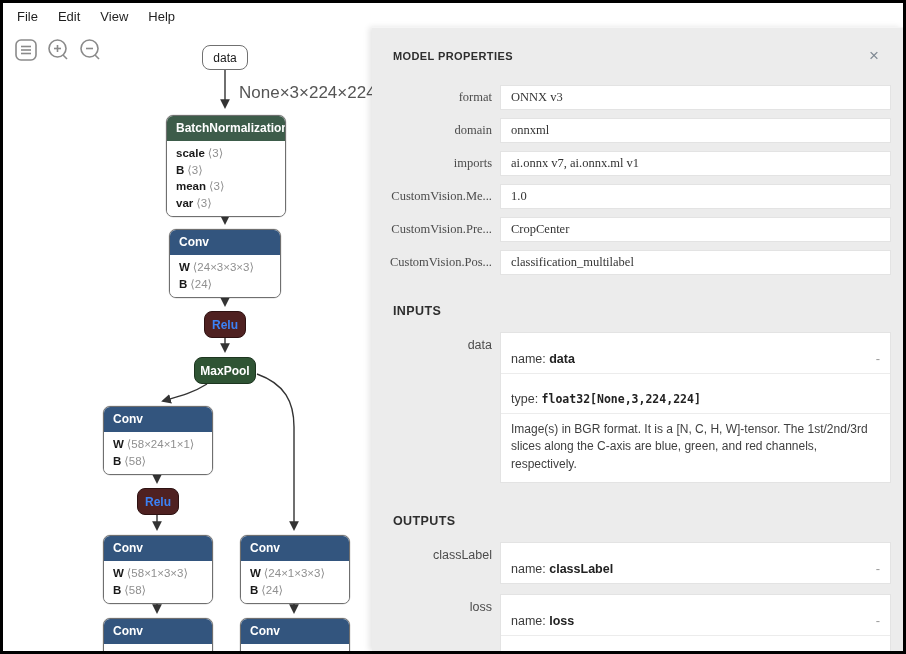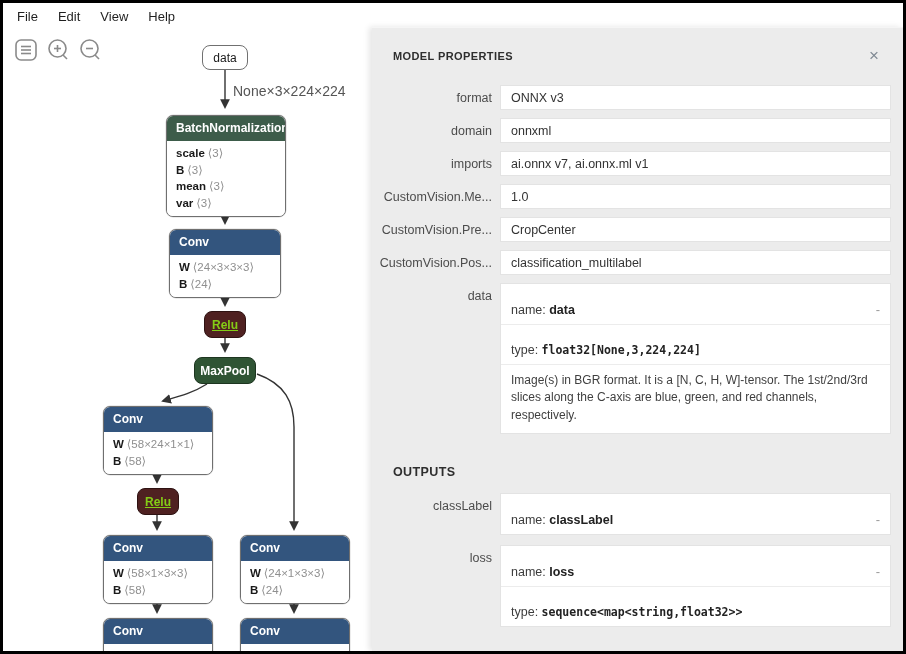--- a/index.html
+++ b/index.html
@@ -20,22 +20,22 @@
     padding:4px 10px; font-size:13px; color:#1f1f1f; cursor:default;
   }
   
   .toolbar { position:absolute; left:10px; top:34px; display:flex; gap:6px; }
   .tool-btn { width:26px; height:26px; display:flex; align-items:center; justify-content:center; }
   .tool-btn svg { display:block; }
   
   .graph { position:absolute; left:0; top:0; width:369px; height:648px; overflow:hidden; background:#fff; }
   .edges { position:absolute; left:0; top:0; }
   .edge-label {
-    position:absolute; left:230px; top:80px;
-    font-size:14px; color:#555;
+    position:absolute; left:236px; top:80px;
+    font-size:17px; color:#555;
   }
   .node {
     position:absolute; background:#fff; border:1px solid #6f6f6f;
     border-radius:7px; overflow:hidden;
     box-shadow:0 0 0 0.5px rgba(0,0,0,.15);
   }
   .node-header {
     color:#fff; font-size:12px; font-weight:bold;
     padding:5px 9px 6px; line-height:14px;
   }
@@ -44,37 +44,37 @@
   .node-body { background:#fff; padding:4px 0 5px; }
   .param { padding:2px 9px; font-size:11.5px; line-height:12.5px; white-space:nowrap; }
   .pname { font-weight:bold; color:#1a1a1a; }
   .pdims { color:#8f8f8f; margin-left:3px; }
   .pill {
     position:absolute; border-radius:8px; border:1px solid #555;
     display:flex; align-items:center; justify-content:center;
     font-size:12px; overflow:hidden;
   }
   .pill-data  { background:#fff; color:#1a1a1a; border:1.5px solid #707070; font-weight:normal; }
-  .pill-relu  { background:var(--relu-fill, #4f2121); color:#84cc16; border-color:#2e1212; font-weight:bold;text-decoration:underline; }
+  .pill-relu  { background:var(--relu-fill, #4f2121); color:#3b82f6; border-color:#2e1212; font-weight:bold; }
   .pill-pool  { background:var(--maxpool-fill, #2f5434); color:#fff; border-color:#1d3520; font-weight:bold; }
   
   .panel {
     position:absolute; left:369px; top:24px; width:531px; height:624px;
     background:var(--panel-bg, #ececec);
     box-shadow:-3px 0 6px rgba(0,0,0,.10);
     border-top:1px solid #f5f5f5;
     overflow:hidden;
   }
   .panel-header {
     display:flex; justify-content:space-between; align-items:center;
     padding:20px 22px 10px 21px;
   }
   .panel-title { font-size:11px; font-weight:bold; color:#2e2e2e; letter-spacing:.4px; }
   .close-btn { font-size:17px; color:#808a94; line-height:16px; padding:0 2px; cursor:default; }
-  .props { margin-top:11px; }
+  .props { margin-top:11px;font-family:Liberation Serif, serif; }
   .prop-row { display:flex; align-items:center; margin-bottom:8px; }
   .prop-label, .io-label {
     width:128px; flex:none; text-align:right; padding-right:8px;
     font-size:12.5px; color:#4c4c4c;
     white-space:nowrap; overflow:hidden;
   }
   .prop-value {
     flex:1; margin-right:12px; height:25px;
     background:#fff; border:1px solid #e3e3e3;
     font-size:12.5px; color:#333;
@@ -246,20 +246,21 @@
     <div class="prop-row">
       <div class="prop-label">CustomVision.Pre...</div>
       <div class="prop-value">CropCenter</div>
     </div>
     <div class="prop-row">
       <div class="prop-label">CustomVision.Pos...</div>
       <div class="prop-value">classification_multilabel</div>
     </div>
   </div>
 
+  <div class="section-header">INPUTS</div>
 
   <div class="io-row">
     <div class="io-label">data</div>
     <div class="io-group">
       <div class="io-line">
         <div class="io-text"><span>name:</span> <span class="bold-sans">data</span></div>
         <span class="collapse">-</span>
       </div>
       <div class="io-line">
         <div class="io-text"><span>type:</span> <span class="mono">float32[None,3,224,224]</span></div>

